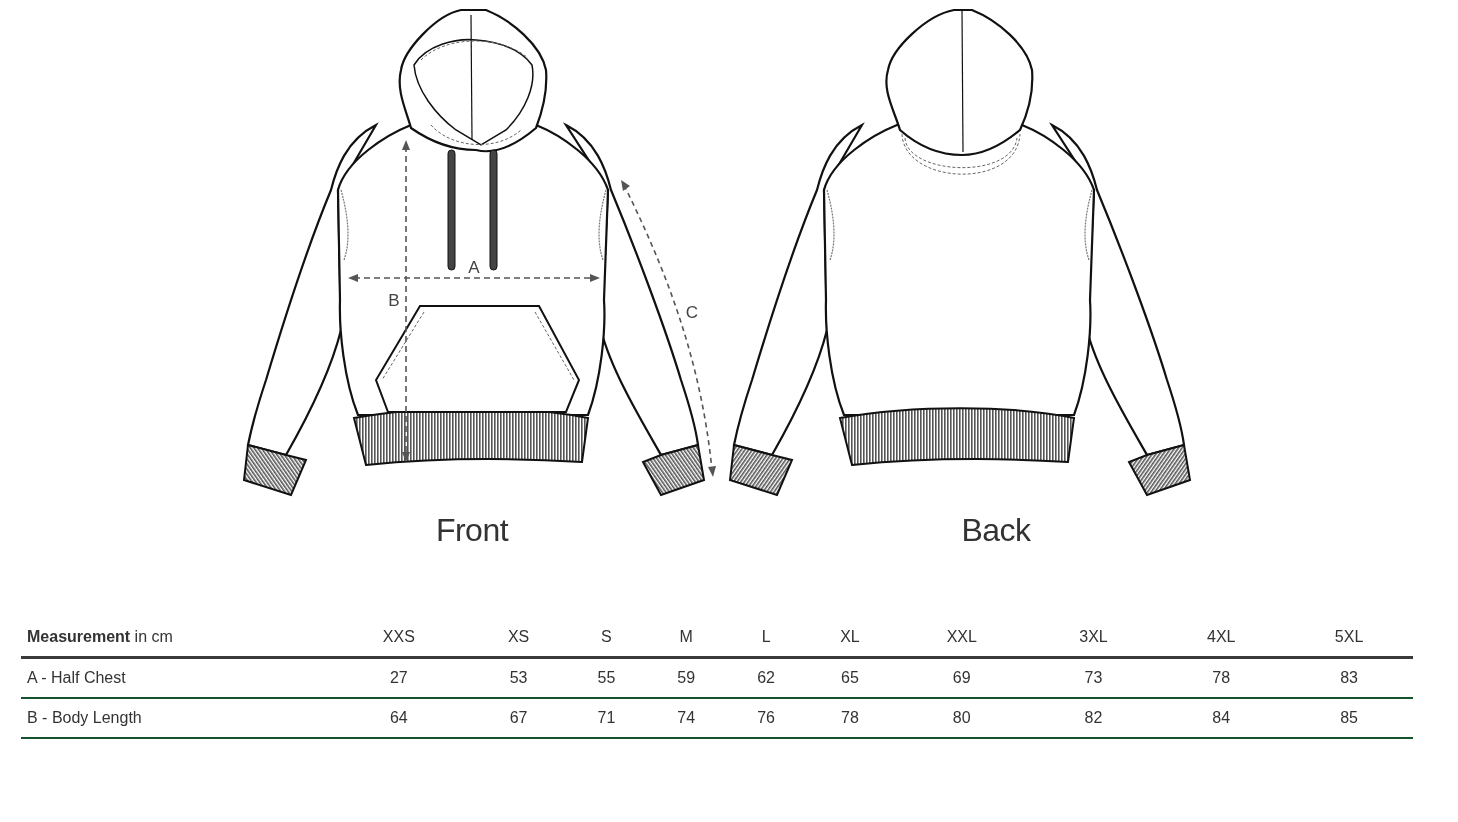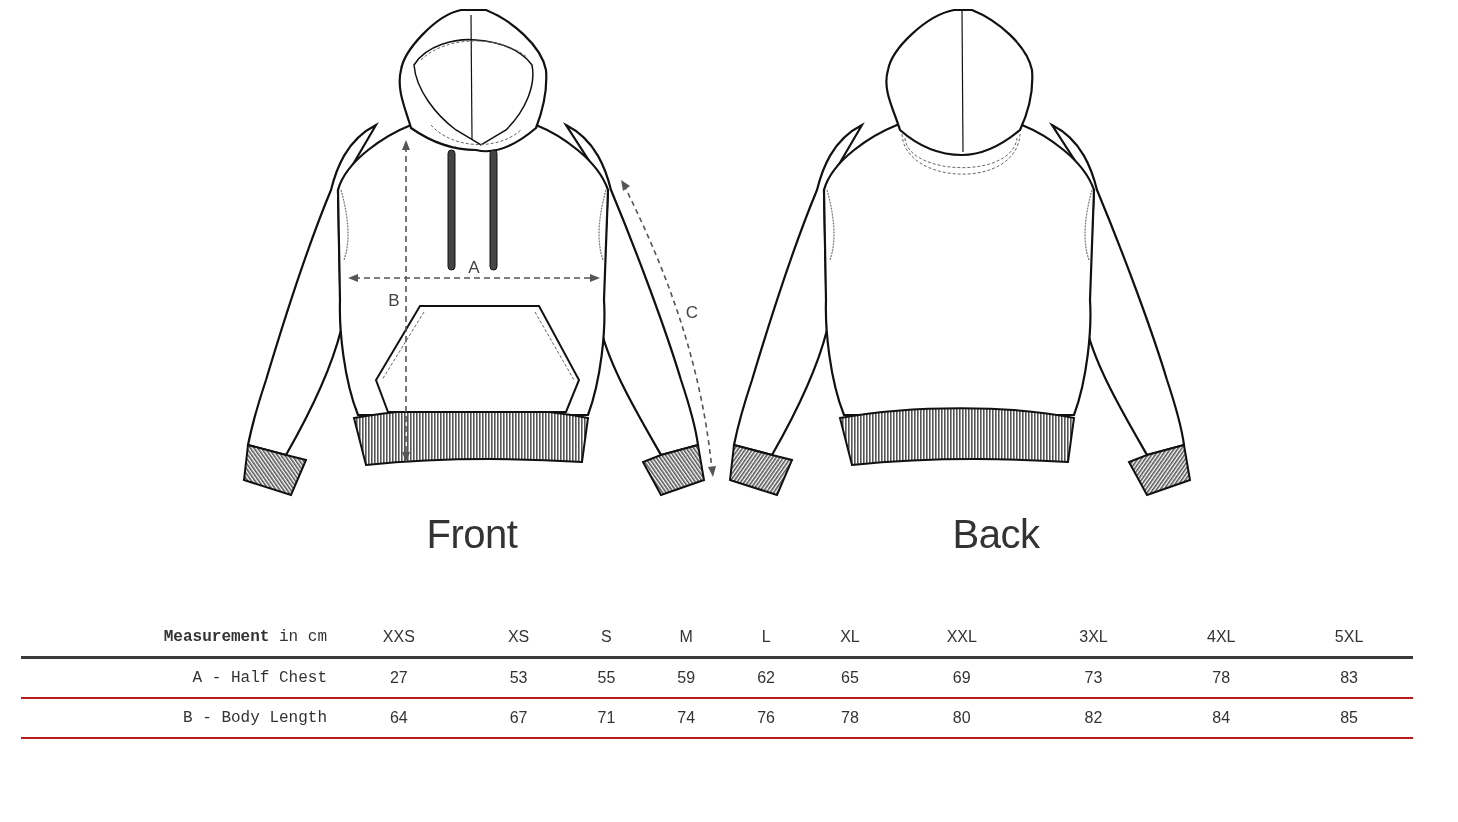--- a/index.html
+++ b/index.html
@@ -5,35 +5,35 @@
   html, body { margin: 0; padding: 0; background: #ffffff; }
   body {
     width: 1458px; height: 822px; position: relative; overflow: hidden;
     font-family: "Liberation Sans", "DejaVu Sans", sans-serif; color: #333333;
   }
   .figure { position: absolute; top: 0; }
   .figure svg { display: block; }
   #front-figure { left: 236px; width: 480px; height: 505px; }
   #back-figure { left: 722px; width: 480px; height: 505px; }
   .view-label {
-    position: absolute; top: 512px; font-size: 40px; color: #333333;
+    position: absolute; top: 512px; font-size: 32px; color: #333333;
     letter-spacing: -0.5px; text-align: center; width: 200px;
   }
   #front-label { left: 372px; }
   #back-label { left: 896px; }
 
   .size-table {
     position: absolute; left: 21px; top: 618px; width: 1392px;
     border-collapse: collapse; font-size: 16px; color: #333333;
   }
   .size-table th, .size-table td { padding: 0; height: 38px; font-weight: normal; }
   .size-table thead tr { border-bottom: 3px solid #3a3a3a; }
   .size-table thead th { height: 38px; vertical-align: middle; }
-  .size-table tbody tr { border-bottom: 2px solid #b91c1c; }
-  .size-table .label-col { text-align: right; padding-left: 6px; width: 300px; font-family: Liberation Mono, monospace; }
+  .size-table tbody tr { border-bottom: 2px solid #14532d; }
+  .size-table .label-col { text-align: left; padding-left: 6px; width: 300px; }
   .size-table .val { text-align: center; }
   .size-table b { font-weight: bold; }
 </style>
 </head>
 <body>
 
 <div class="figure" id="front-figure">
   <svg width="480" height="505" viewBox="0 0 480 505" xmlns="http://www.w3.org/2000/svg">
     <defs>
       <pattern id="rib" width="3" height="10" patternUnits="userSpaceOnUse">

